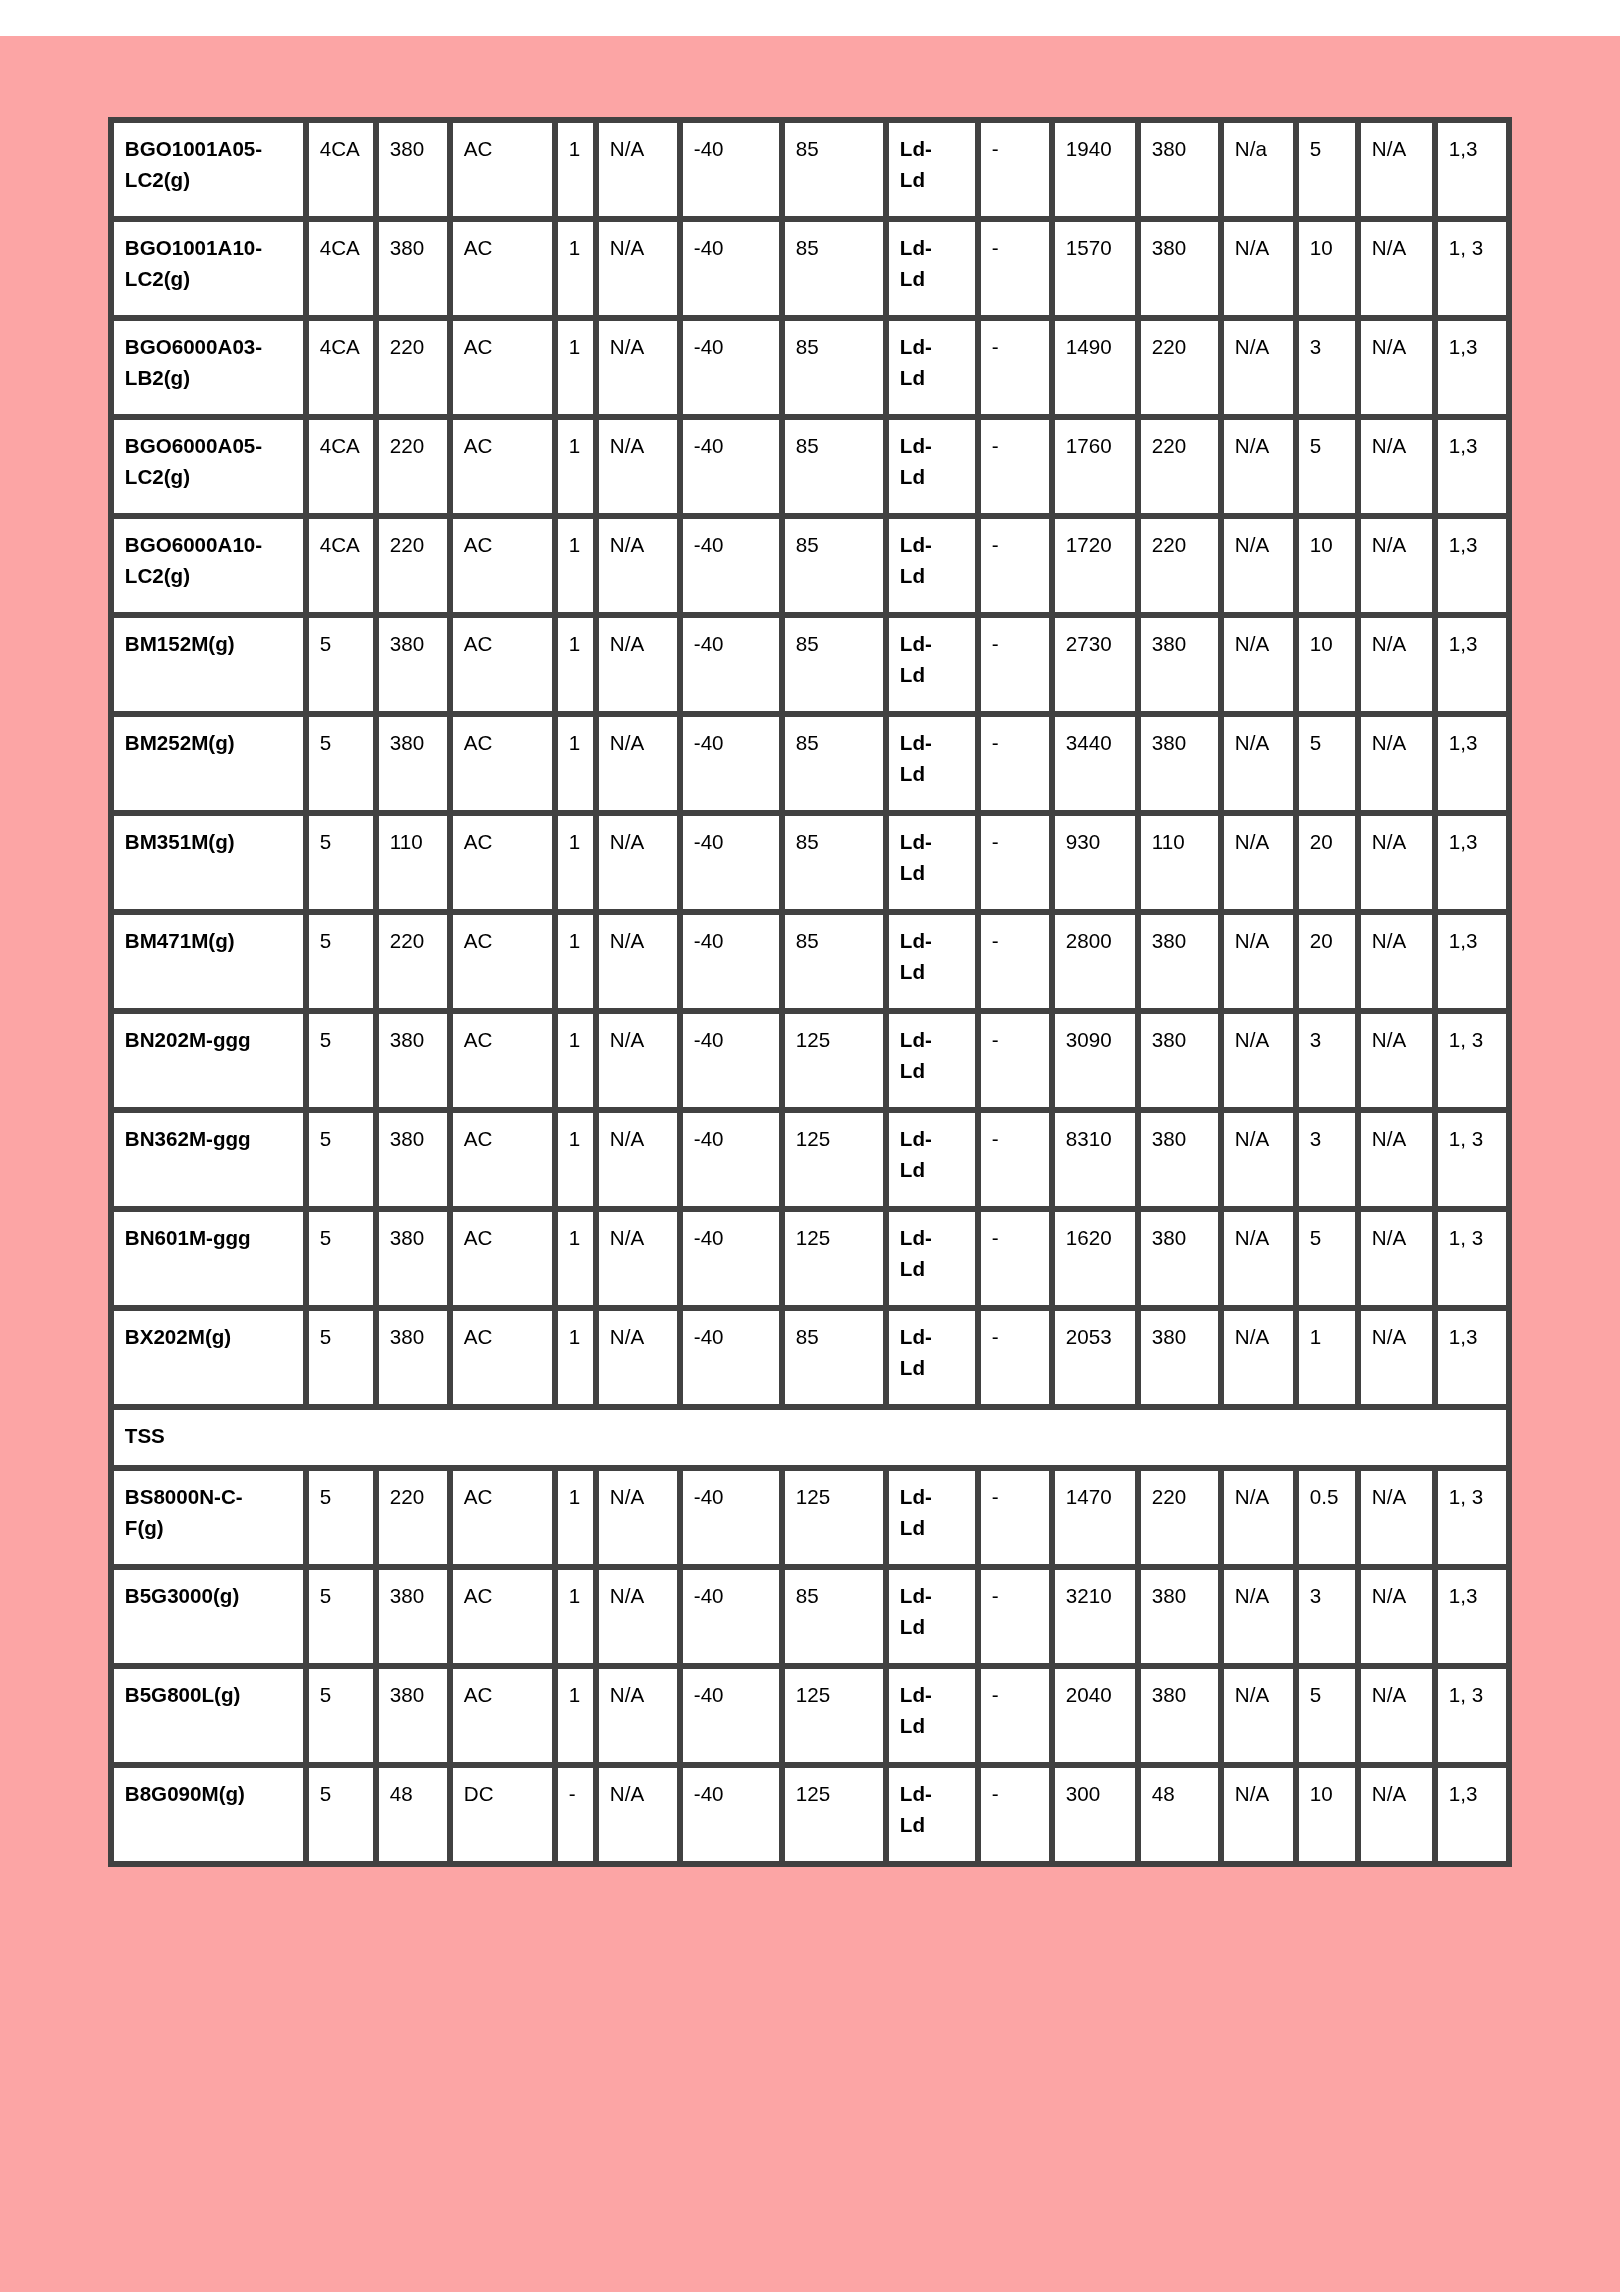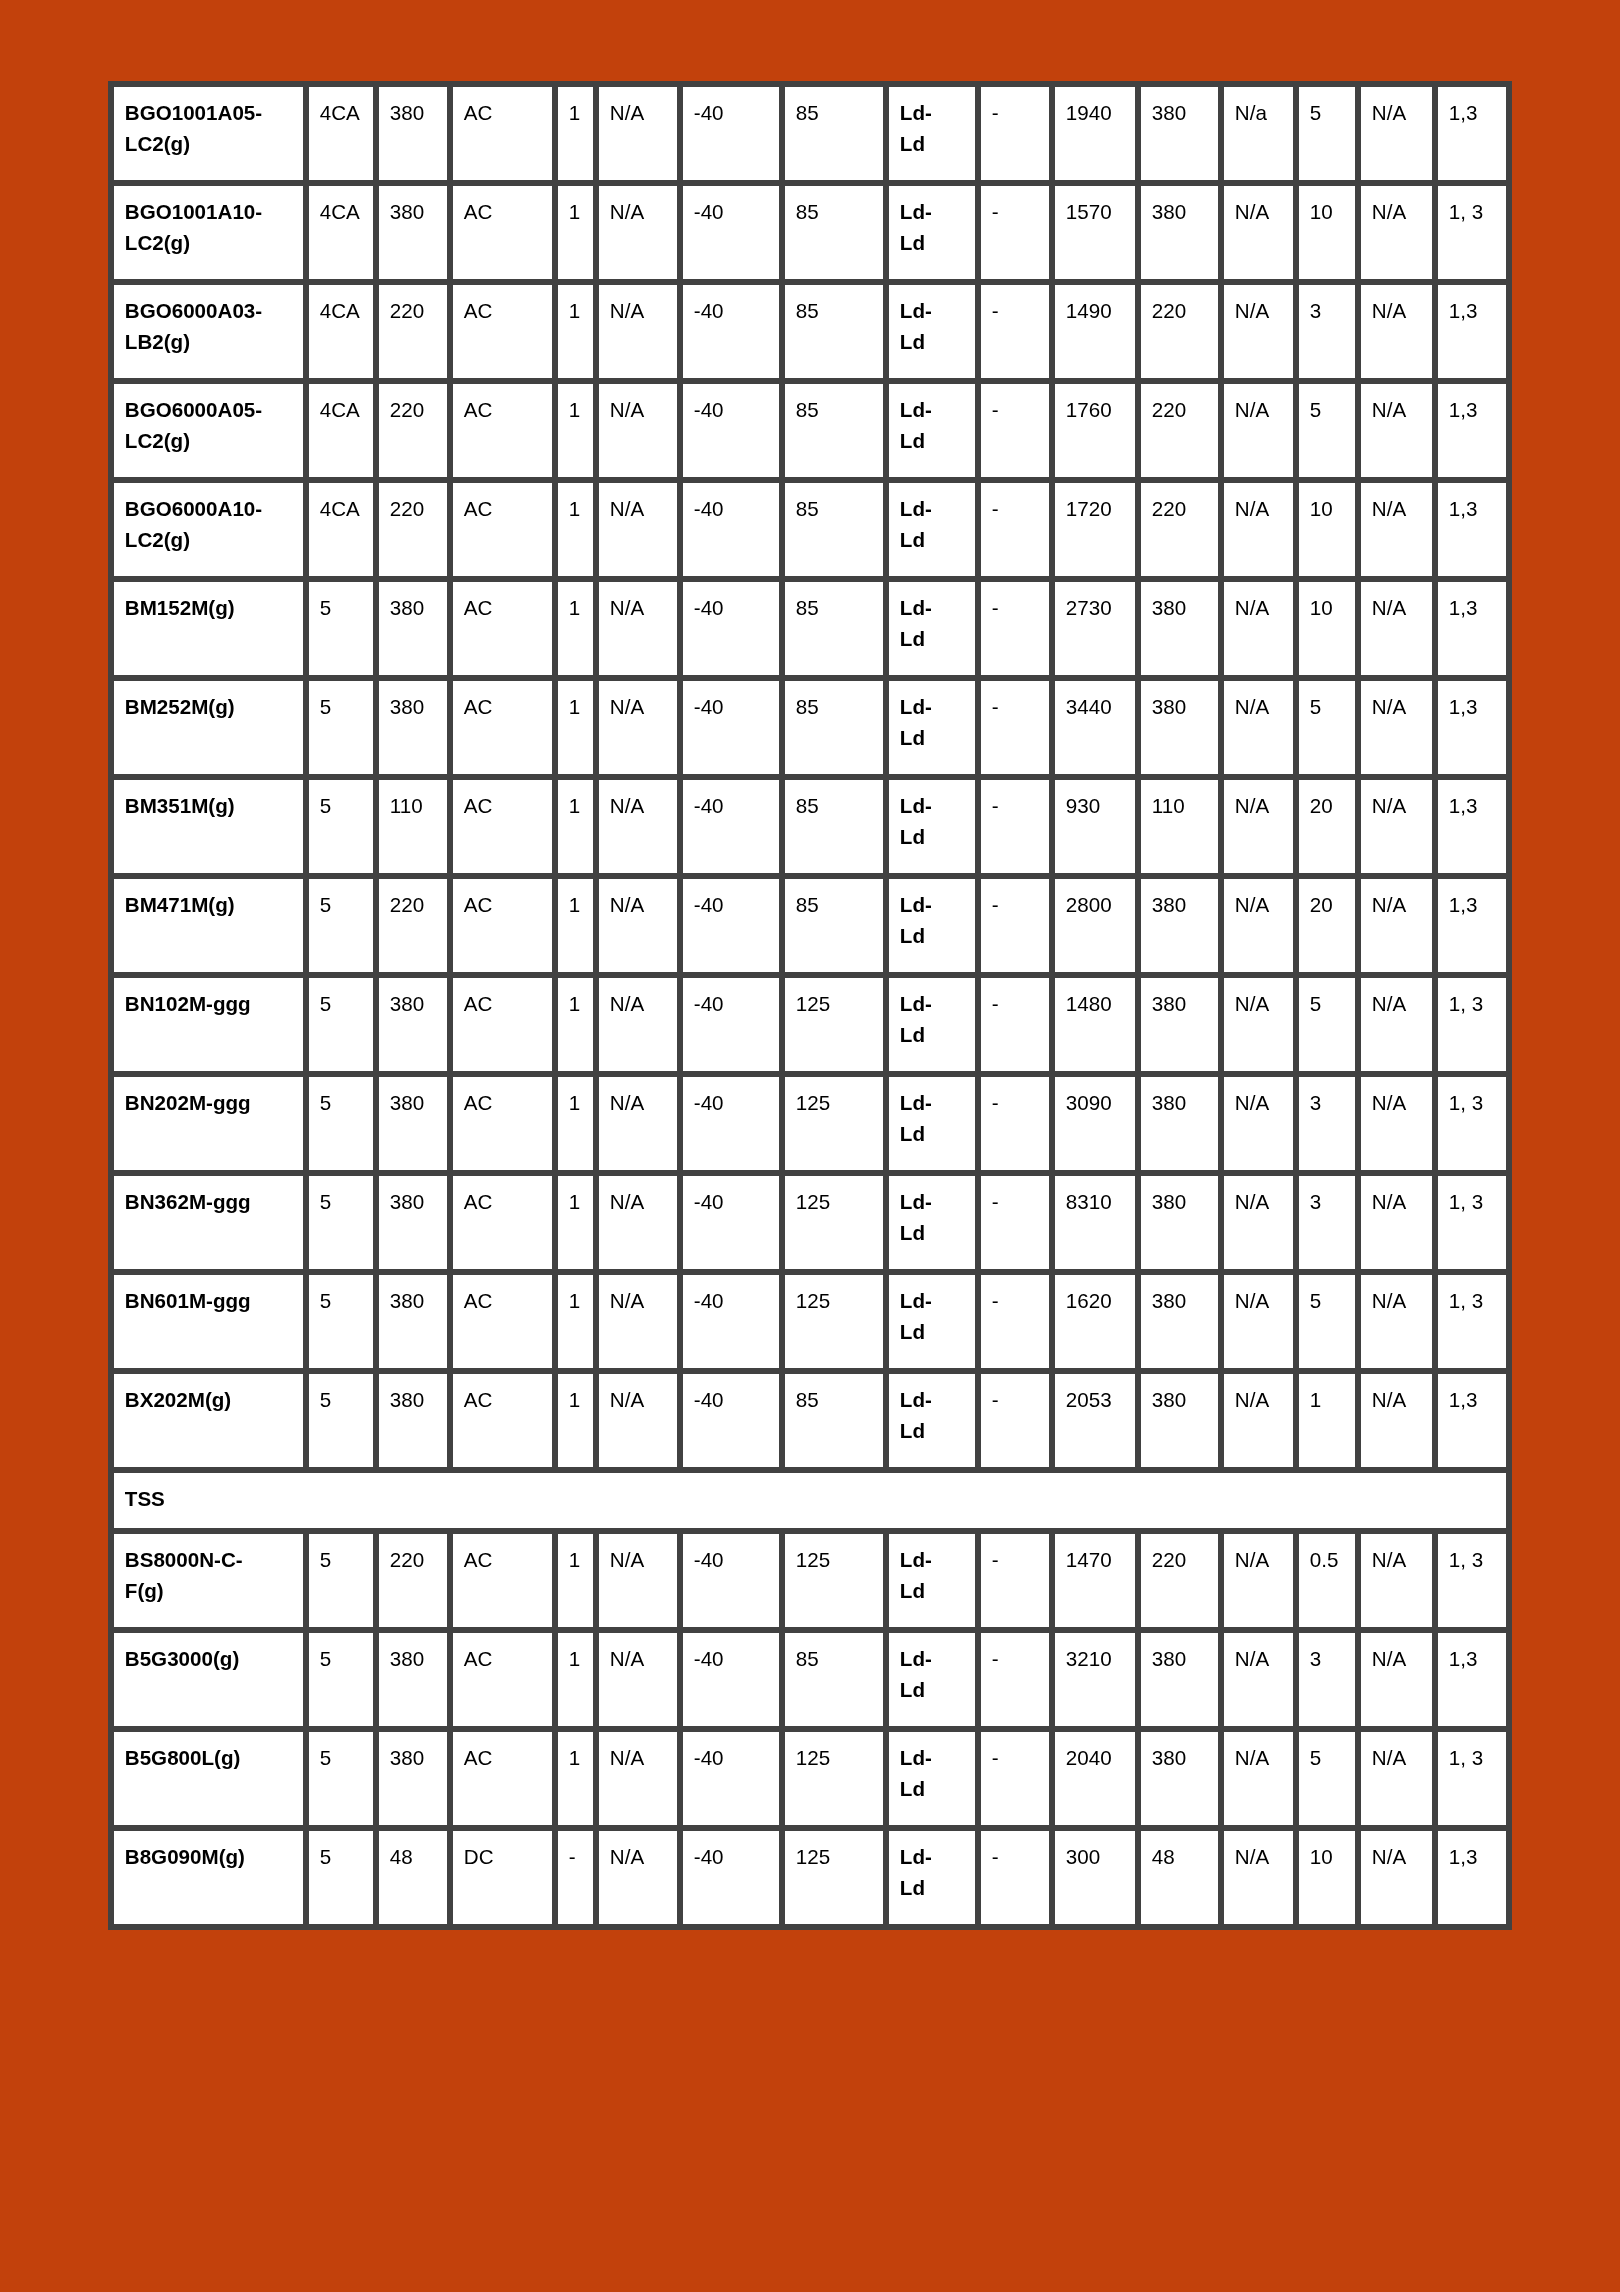--- a/index.html
+++ b/index.html
@@ -10,21 +10,22 @@
   body {
     width: 1620px;
     height: 2293px;
     position: relative;
     font-family: "Liberation Sans", "DejaVu Sans", sans-serif;
     color: #000000;
   }
   .page {
     position: absolute;
     inset: 0;
-    background: #c2410c;
+    background: #fca5a5;
+    margin-top: 36px;
   }
   table.parts {
     position: absolute;
     left: 108px;
     top: 81px;
     border-collapse: collapse;
     table-layout: fixed;
     width: 1404px;
   }
   table.parts td {
@@ -237,38 +238,20 @@
           <td>Ld-Ld</td>
           <td>-</td>
           <td>2800</td>
           <td>380</td>
           <td>N/A</td>
           <td>20</td>
           <td>N/A</td>
           <td>1,3</td>
         </tr>
         <tr class="data">
-          <td class="part">BN102M-ggg</td>
-          <td>5</td>
-          <td>380</td>
-          <td>AC</td>
-          <td>1</td>
-          <td>N/A</td>
-          <td>-40</td>
-          <td>125</td>
-          <td>Ld-Ld</td>
-          <td>-</td>
-          <td>1480</td>
-          <td>380</td>
-          <td>N/A</td>
-          <td>5</td>
-          <td>N/A</td>
-          <td>1, 3</td>
-        </tr>
-        <tr class="data">
           <td class="part">BN202M-ggg</td>
           <td>5</td>
           <td>380</td>
           <td>AC</td>
           <td>1</td>
           <td>N/A</td>
           <td>-40</td>
           <td>125</td>
           <td>Ld-Ld</td>
           <td>-</td>

